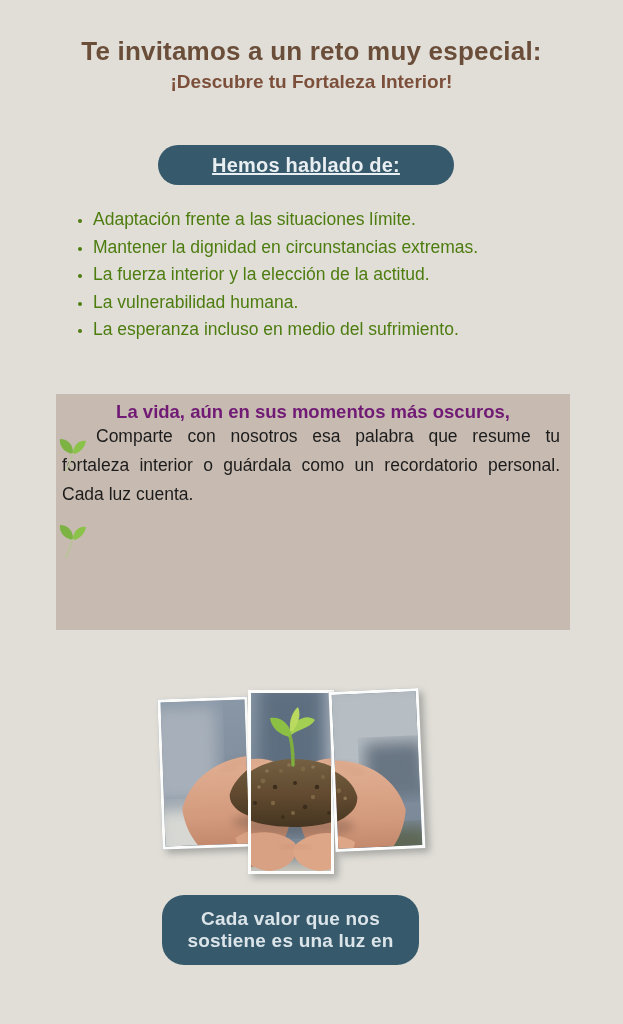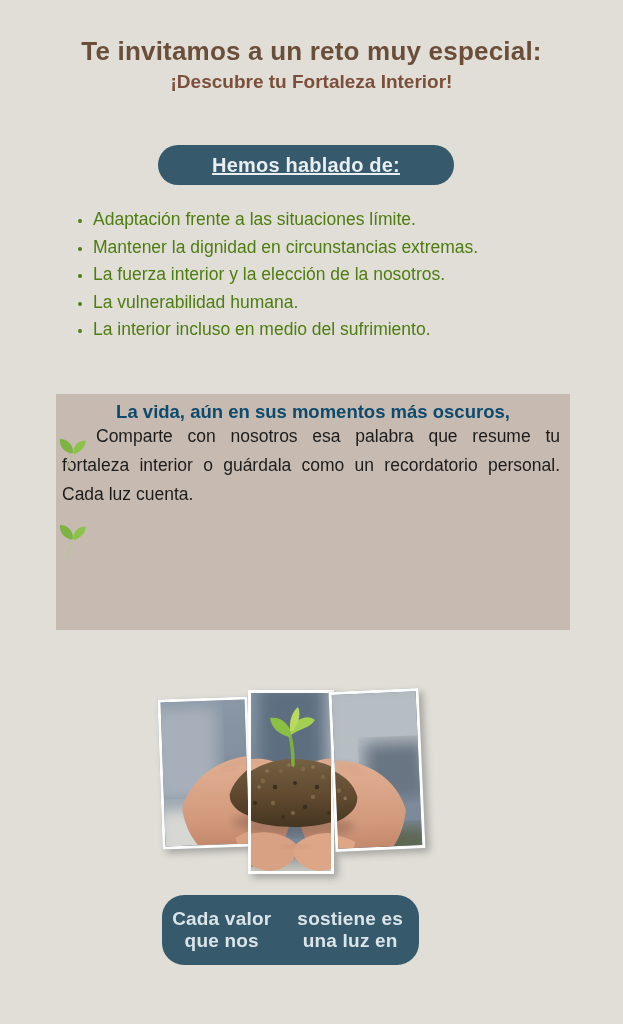--- a/index.html
+++ b/index.html
@@ -37,21 +37,21 @@
     font-size:17.5px; color:#4d7c0f; margin-bottom:9.5px; line-height:18px;
   }
   .topics li::marker { font-size:13px; }
 
   .highlight-box {
     position:absolute; left:56px; top:394px; width:514px; height:236px;
     background:#c7bab0;
   }
   .hl-heading {
     padding-top:7px; text-align:center;
-    font-size:18.5px; font-weight:bold; color:#0c4a6e; line-height:21px;
+    font-size:18.5px; font-weight:bold; color:#701a75; line-height:21px;
   }
   .hl-para {
     margin:0 10px 0 6px; text-align:justify; text-indent:34px;
     font-size:17.5px; line-height:29px; color:#1c1c1c;
   }
   .hl-para.first { margin-top:11px; }
   .hl-para.second { }
   .sprout-icon { position:absolute; left:2px; width:30px; height:34px; }
   .sprout-icon.one { top:44px; }
   .sprout-icon.two { top:130px; }
@@ -66,21 +66,21 @@
     background:#8391a2;
   }
   .slice svg { position:absolute; left:0; top:0; display:block; }
   .slice-a { left:0;   top:10px; width:90px; height:150px; transform:rotate(-2deg); }
   .slice-b { left:88px; top:2px;  width:86px; height:184px; }
   .slice-c { left:172px; top:2px; width:90px; height:160px; transform:rotate(-2.5deg); }
 
   .quote-box {
     position:absolute; left:162px; top:895px; width:257px; height:70px;
     background:#36596b; border-radius:22px;
-    display:flex; flex-direction:row; align-items:center; justify-content:center;
+    display:flex; flex-direction:column; align-items:center; justify-content:center;
   }
   .quote-box span {
     display:block; color:#dbe4e9; font-size:19px; font-weight:bold;
     line-height:22px; text-align:center; letter-spacing:0.2px;
   }
   .hidden-defs { position:absolute; width:0; height:0; overflow:hidden; }
 </style>
 </head>
 <body>
 
@@ -89,23 +89,23 @@
   <div class="title">Te invitamos a un reto muy especial:</div>
   <div class="subtitle">¡Descubre tu Fortaleza Interior!</div>
 
   <div class="pill">
     <span>Hemos hablado de:</span>
   </div>
 
   <ul class="topics">
     <li>Adaptación frente a las situaciones límite.</li>
     <li>Mantener la dignidad en circunstancias extremas.</li>
-    <li>La fuerza interior y la elección de la nosotros.</li>
+    <li>La fuerza interior y la elección de la actitud.</li>
     <li>La vulnerabilidad humana.</li>
-    <li>La interior incluso en medio del sufrimiento.</li>
+    <li>La esperanza incluso en medio del sufrimiento.</li>
   </ul>
 
   <div class="highlight-box">
     <div class="hl-heading">
       <div>La vida, aún en sus momentos más oscuros,</div>
     </div>
 
     <svg class="sprout-icon one" viewBox="0 0 30 34">
       <path d="M14,16 C6,14 1,8 2,1 C10,1 15,7 15,14 Z" fill="#7cb342"></path>
       <path d="M15,14 C16,7 21,2 28,3 C27,10 21,15 16,16 Z" fill="#8bc34a"></path>

